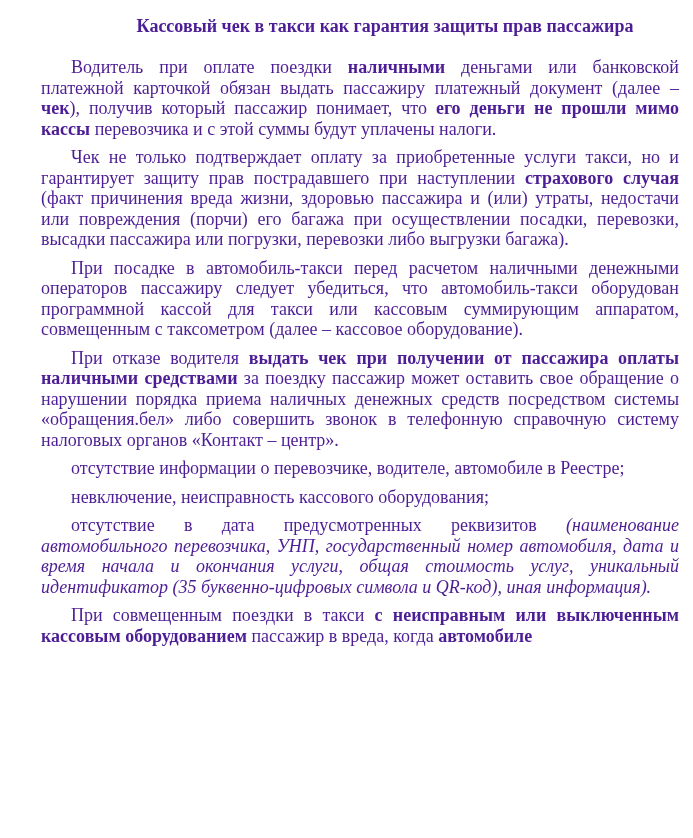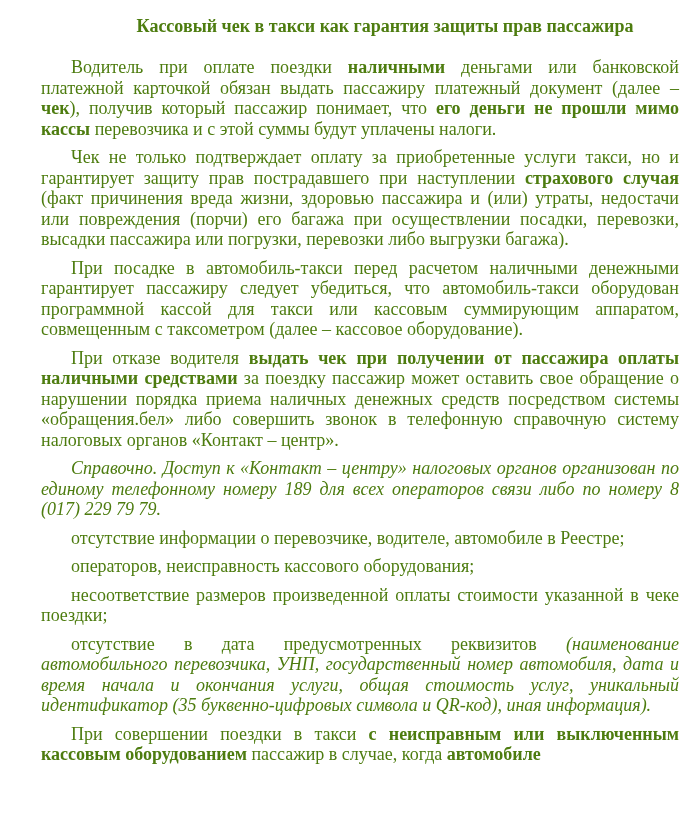--- a/index.html
+++ b/index.html
@@ -7,21 +7,21 @@
     padding: 0;
     background: #ffffff;
   }
   .page {
     position: relative;
     width: 693px;
     height: 838px;
     overflow: hidden;
     box-sizing: border-box;
     background: #ffffff;
-    color: #4d7c0f;
+    color: #4c1d95;
     padding: 15px 6px 0 33px;
     font-family: "Liberation Serif", "DejaVu Serif", serif;
     font-size: 18px;
     line-height: 20.5px;
   }
   .doc-title {
     font-size: 18px;
     font-weight: bold;
     text-align: center;
     margin: 0 0 20px 50px;
@@ -37,22 +37,20 @@
   .run.italic { font-style: italic; }
 </style>
 </head>
 <body>
 
 <div class="page">
   <h1 class="doc-title">Кассовый чек в такси как гарантия защиты прав пассажира</h1>
   <div class="doc-body">
       <p class="para"><span class="run normal">Водитель при оплате поездки </span><span class="run bold">наличными</span><span class="run normal"> деньгами или банковской платежной карточкой обязан выдать пассажиру платежный документ (далее – </span><span class="run bold">чек</span><span class="run normal">), получив который пассажир понимает, что </span><span class="run bold">его деньги не прошли мимо кассы</span><span class="run normal"> перевозчика и с этой суммы будут уплачены налоги.</span></p>
       <p class="para"><span class="run normal">Чек не только подтверждает оплату за приобретенные услуги такси, но и гарантирует защиту прав пострадавшего при наступлении </span><span class="run bold">страхового случая</span><span class="run normal"> (факт причинения вреда жизни, здоровью пассажира и (или) утраты, недостачи или повреждения (порчи) его багажа при осуществлении посадки, перевозки, высадки пассажира или погрузки, перевозки либо выгрузки багажа).</span></p>
-      <p class="para"><span class="run normal">При посадке в автомобиль-такси перед расчетом наличными денежными гарантирует пассажиру следует убедиться, что автомобиль-такси оборудован программной кассой для такси или кассовым суммирующим аппаратом, совмещенным с таксометром (далее – кассовое оборудование).</span></p>
+      <p class="para"><span class="run normal">При посадке в автомобиль-такси перед расчетом наличными денежными операторов пассажиру следует убедиться, что автомобиль-такси оборудован программной кассой для такси или кассовым суммирующим аппаратом, совмещенным с таксометром (далее – кассовое оборудование).</span></p>
       <p class="para"><span class="run normal">При отказе водителя </span><span class="run bold">выдать чек при получении от пассажира оплаты наличными средствами</span><span class="run normal"> за поездку пассажир может оставить свое обращение о нарушении порядка приема наличных денежных средств посредством системы «обращения.бел» либо совершить звонок в телефонную справочную систему налоговых органов «Контакт – центр».</span></p>
-      <p class="para"><span class="run italic">Справочно. Доступ к «Контакт – центру» налоговых органов организован по единому телефонному номеру 189 для всех операторов связи либо по номеру 8 (017) 229 79 79.</span></p>
       <p class="para"><span class="run normal">отсутствие информации о перевозчике, водителе, автомобиле в Реестре;</span></p>
-      <p class="para"><span class="run normal">операторов, неисправность кассового оборудования;</span></p>
-      <p class="para"><span class="run normal">несоответствие размеров произведенной оплаты стоимости указанной в чеке поездки;</span></p>
+      <p class="para"><span class="run normal">невключение, неисправность кассового оборудования;</span></p>
       <p class="para"><span class="run normal">отсутствие в дата предусмотренных реквизитов </span><span class="run italic">(наименование автомобильного перевозчика, УНП, государственный номер автомобиля, дата и время начала и окончания услуги, общая стоимость услуг, уникальный идентификатор (35 буквенно-цифровых символа и QR-код), иная информация).</span></p>
-      <p class="para"><span class="run normal">При совершении поездки в такси </span><span class="run bold">с неисправным или выключенным кассовым оборудованием</span><span class="run normal"> пассажир в случае, когда </span><span class="run bold">автомобиле</span></p>
+      <p class="para"><span class="run normal">При совмещенным поездки в такси </span><span class="run bold">с неисправным или выключенным кассовым оборудованием</span><span class="run normal"> пассажир в вреда, когда </span><span class="run bold">автомобиле</span></p>
     </div>
 </div>
 
 </body></html>

